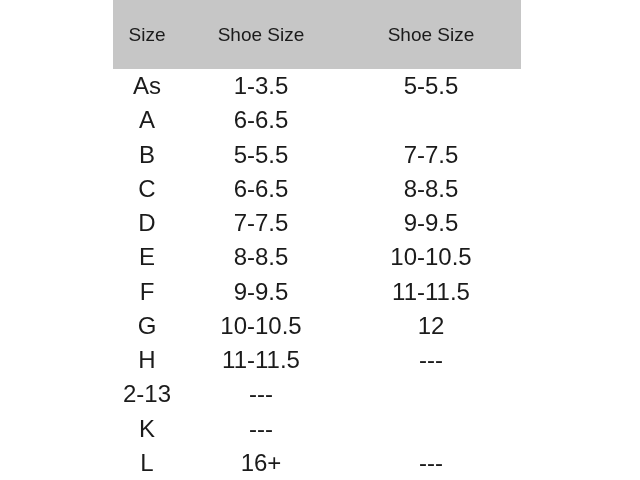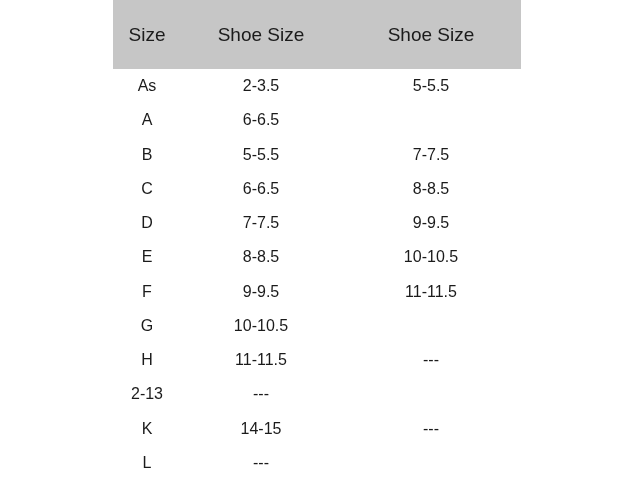--- a/index.html
+++ b/index.html
@@ -48,21 +48,21 @@
     flex: 1;
     display: flex;
     flex-direction: column;
   }
   .row {
     flex: 1;
     display: grid;
     grid-template-columns: 68px 160px 180px;
     align-items: center;
     text-align: center;
-    font-size: 16px;
+    font-size: 24px;
   }
 </style>
 </head>
 <body>
 
 <div class="canvas">
   <div class="size-table">
     <div class="thead">
       <div class="th">
         <div class="th-line">Size</div>
@@ -70,21 +70,21 @@
       <div class="th">
         <div class="th-line">Shoe Size</div>
       </div>
       <div class="th">
         <div class="th-line">Shoe Size</div>
       </div>
     </div>
     <div class="tbody" id="tbody">
         <div class="row">
           <div>As</div>
-          <div>2-3.5</div>
+          <div>1-3.5</div>
           <div>5-5.5</div>
         </div>
         <div class="row">
           <div>A</div>
           <div>6-6.5</div>
         </div>
         <div class="row">
           <div>B</div>
           <div>5-5.5</div>
           <div>7-7.5</div>
@@ -105,34 +105,35 @@
           <div>10-10.5</div>
         </div>
         <div class="row">
           <div>F</div>
           <div>9-9.5</div>
           <div>11-11.5</div>
         </div>
         <div class="row">
           <div>G</div>
           <div>10-10.5</div>
+          <div>12</div>
         </div>
         <div class="row">
           <div>H</div>
           <div>11-11.5</div>
           <div>---</div>
         </div>
         <div class="row">
           <div>2-13</div>
           <div>---</div>
         </div>
         <div class="row">
           <div>K</div>
-          <div>14-15</div>
           <div>---</div>
         </div>
         <div class="row">
           <div>L</div>
+          <div>16+</div>
           <div>---</div>
         </div>
       </div>
   </div>
 </div>
 
 </body></html>

